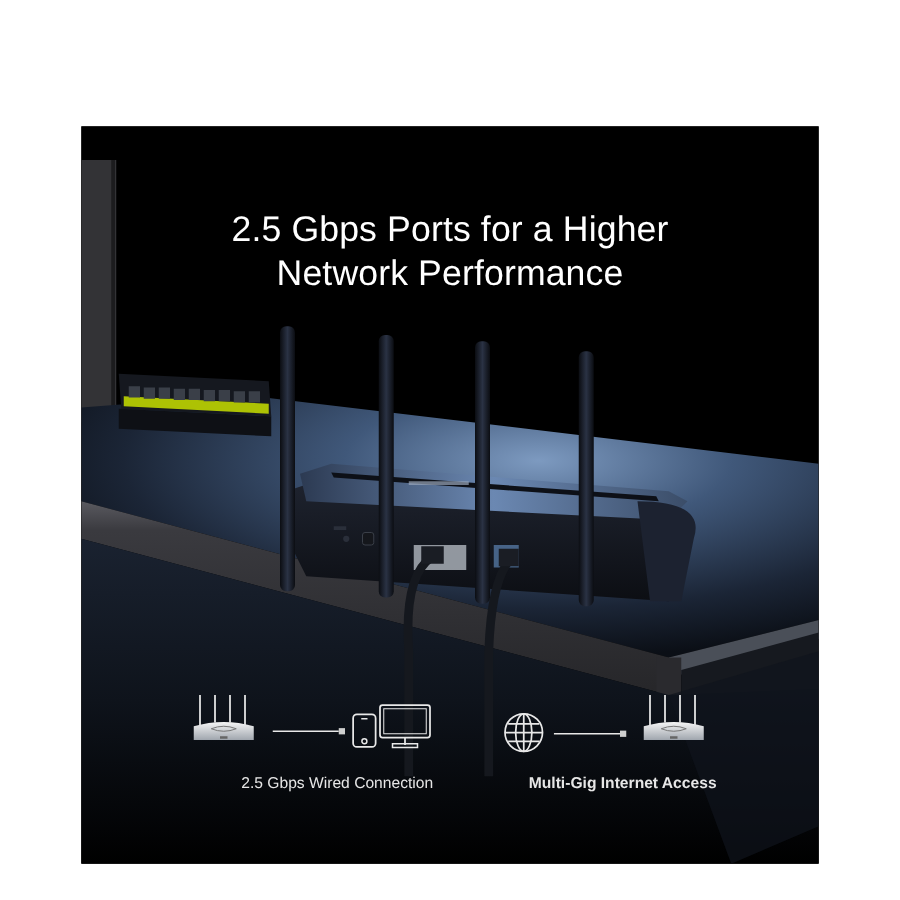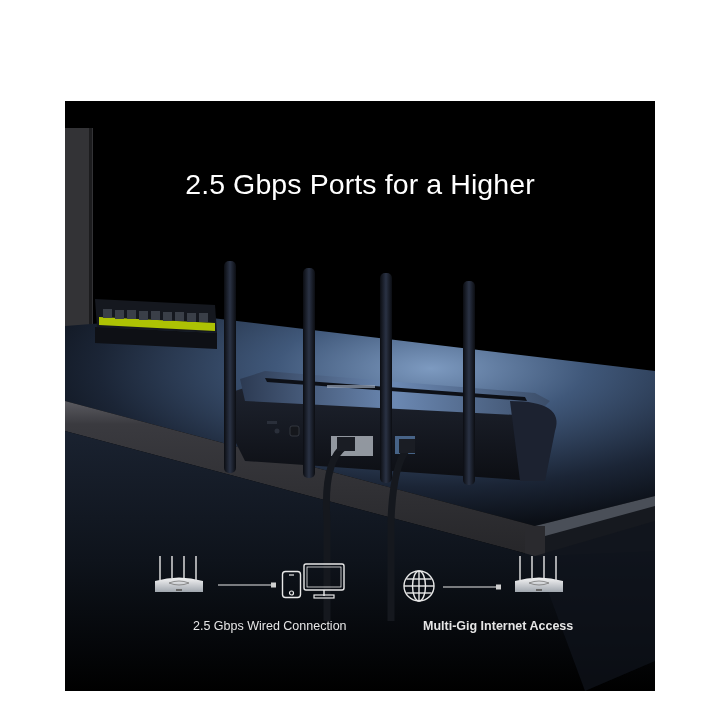--- a/index.html
+++ b/index.html
@@ -123,20 +123,21 @@
     <g>
       <rect x="159" y="160" width="12" height="212" rx="5" fill="url(#antenna)"></rect>
       <rect x="238" y="167" width="12" height="210" rx="5" fill="url(#antenna)"></rect>
       <rect x="315" y="172" width="12" height="210" rx="5" fill="url(#antenna)"></rect>
       <rect x="398" y="180" width="12" height="204" rx="5" fill="url(#antenna)"></rect>
     </g>
   </svg>
 
   <div class="title">
     <span>2.5 Gbps Ports for a Higher</span>
+    <span>Network Performance</span>
   </div>
 
   <div>
     <svg class="ico" style="left:88px;top:453px" width="52" height="40" viewBox="0 0 52 40">
       <g stroke="#e8e8e8" stroke-width="1.4">
         <line x1="7" y1="2" x2="7" y2="26"></line>
         <line x1="19" y1="2" x2="19" y2="24"></line>
         <line x1="31" y1="2" x2="31" y2="24"></line>
         <line x1="43" y1="2" x2="43" y2="26"></line>
       </g>

